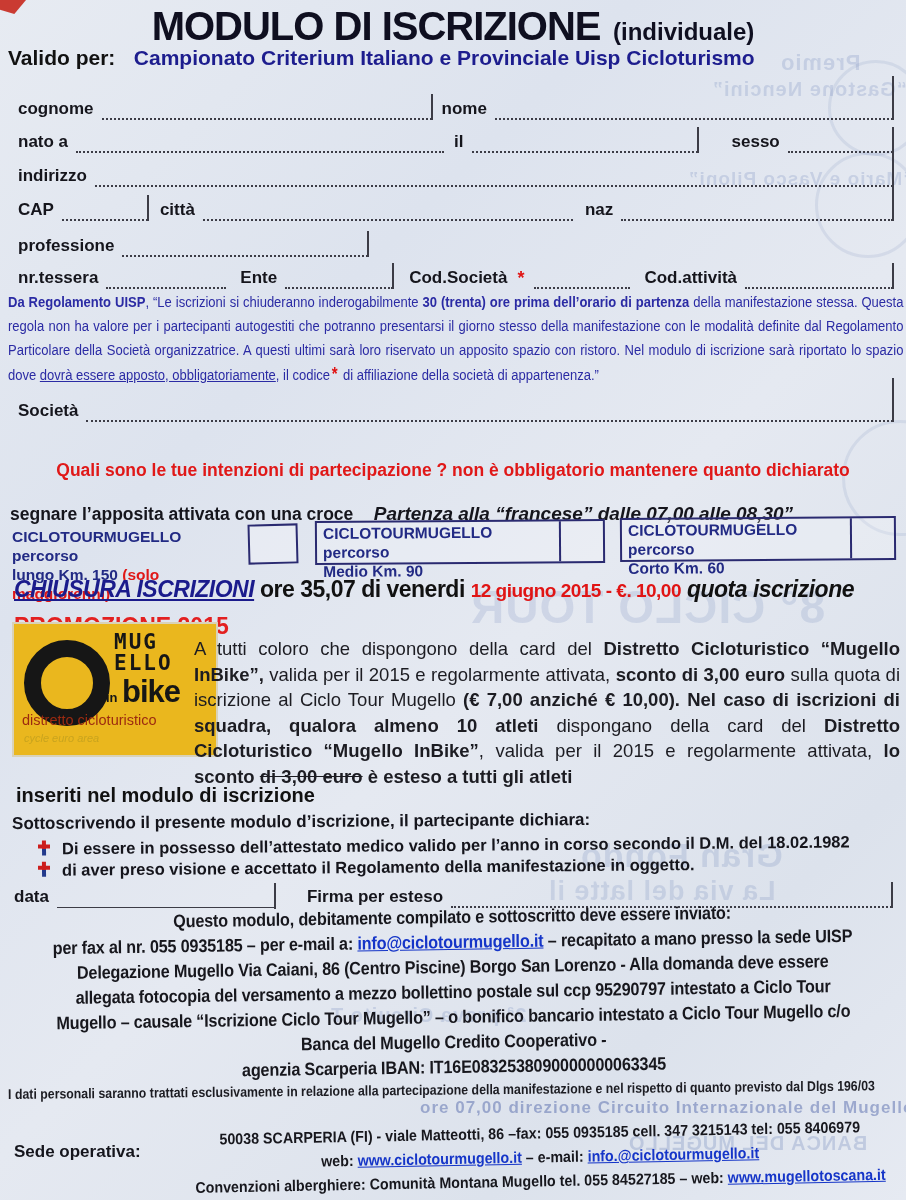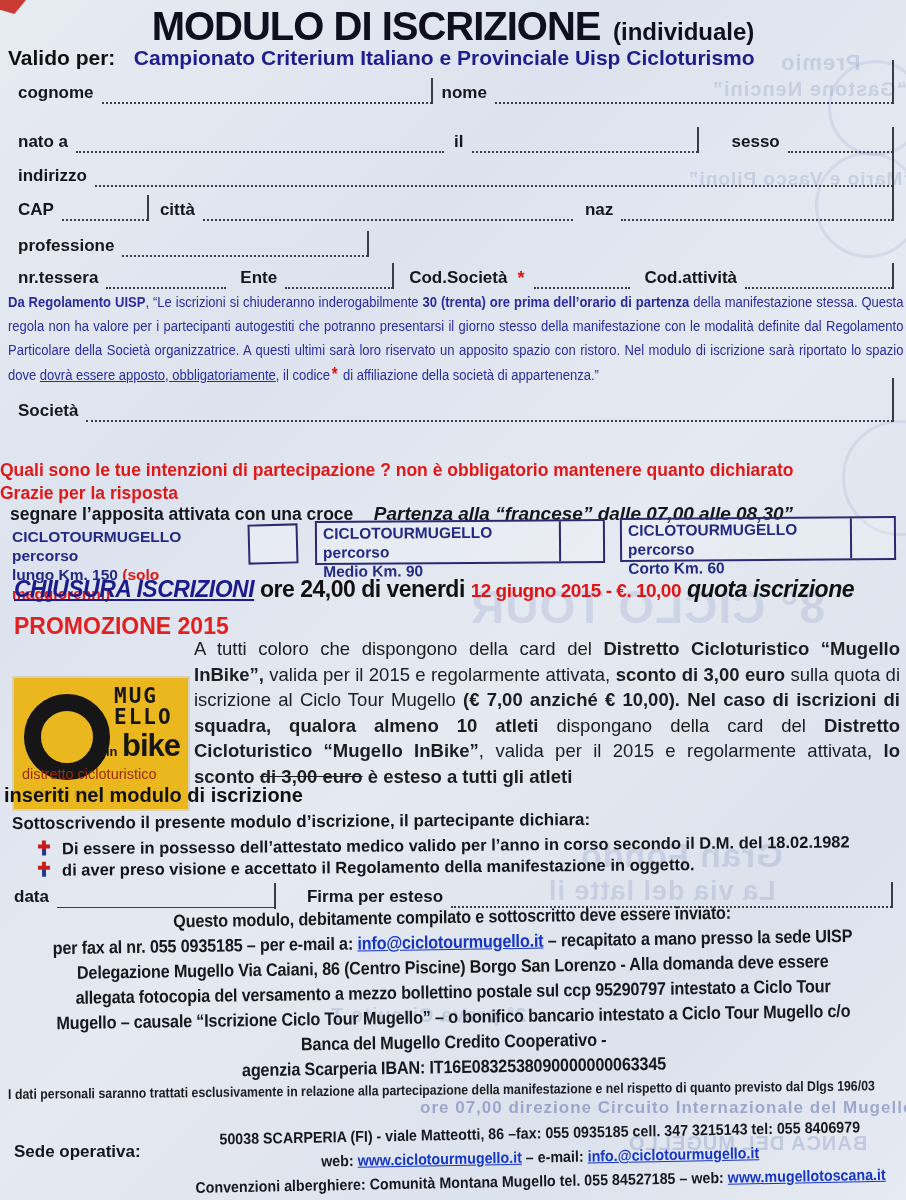--- a/index.html
+++ b/index.html
@@ -41,21 +41,21 @@
   .fl.solid{border-bottom:1.6px solid #3c3c46;}
   .tick::after{content:''; position:absolute; right:-1px; bottom:-2px; width:2px; height:26px; background:#3c3c46;}
   .tick-tall::after{content:''; position:absolute; right:-1px; bottom:-2px; width:2px; height:44px; background:#3c3c46;}
   .star{color:#e01414; font-weight:bold; font-size:18px; padding:0 10px 0 2px;}
   
   .reg-wrap{position:absolute; left:8px; top:290px; width:1066px;
       transform:scaleX(0.84); transform-origin:left top;}
   .reg{font-size:15.5px; line-height:24px; color:#2b2ba4; text-align:justify;}
   .b{font-weight:bold;} .u{text-decoration:underline;}
   
-  .intent{position:absolute; width:906px; color:#e01818; font-weight:bold; font-size:17.5px; white-space:nowrap;}
+  .intent{position:absolute; width:906px; text-align:center; color:#e01818; font-weight:bold; font-size:17.5px; white-space:nowrap;}
   .intent1{top:460px;} .intent2{top:483px;}
   .checkline{position:absolute; left:10px; top:503px; white-space:nowrap;}
   .checkline .instr{font-size:17.5px; font-weight:bold;}
   .checkline .depart{font-size:19px; font-weight:bold; font-style:italic; margin-left:16px;}
   
   .opt-text{position:absolute; left:12px; top:527px; width:232px; color:#222a84; font-weight:bold; font-size:15.5px; line-height:19px;}
   .opt-note{color:#e01818;}
   .cb{position:absolute; width:46px; height:36px; border:2px solid #2a2a70; background:rgba(255,255,255,.25);}
   .cb1{left:248px; top:524px; transform:rotate(-1.5deg);}
   .opt-box{position:absolute; height:40px; border:2px solid #2a2a70; display:flex; background:rgba(255,255,255,.2);}
@@ -64,30 +64,30 @@
   .opt-box .opt-lbl{flex:1; padding:1px 6px; color:#222a84; font-weight:bold; font-size:15.5px; line-height:19px;}
   .opt-box .opt-cell{width:42px; border-left:2px solid #2a2a70;}
   
   .closing{position:absolute; left:14px; top:576px; white-space:nowrap; letter-spacing:-0.5px;}
   .closing .c1{font-size:23px; font-weight:bold; font-style:italic; color:#1b1b8c; text-decoration:underline;}
   .closing .c2{font-size:23px; font-weight:bold; color:#111;}
   .closing .c3{font-size:19px; font-weight:bold; color:#e01414;}
   .closing .c4{font-size:23px; font-weight:bold; font-style:italic; color:#111;}
   
   .promo-badge{position:absolute; left:14px; top:613px; font-size:23px; font-weight:800; color:#e32020; white-space:nowrap;}
-  .logo{position:absolute; left:14px; top:678px; width:174px; height:131px; background:#eab71e; box-shadow:0 0 0 2px #d9d2b8;}
+  .logo{position:absolute; left:14px; top:624px; width:202px; height:131px; background:#eab71e; box-shadow:0 0 0 2px #d9d2b8;}
   .logo-ring{position:absolute; left:10px; top:16px; width:52px; height:52px; border:17px solid #161616; border-radius:50%;}
   .logo-mug{position:absolute; left:100px; top:8px; font-family:"DejaVu Sans Mono", monospace; font-weight:bold; color:#161616; font-size:21px; line-height:20px; letter-spacing:2px; transform:scaleY(1.05);}
   .logo-in{position:absolute; left:92px; top:66px; font-size:13px; font-weight:bold; color:#161616;}
   .logo-bike{position:absolute; left:108px; top:50px; font-size:31px; font-weight:800; color:#161616; letter-spacing:-1px;}
   .logo-distretto{position:absolute; left:8px; top:88px; font-size:14.5px; color:#9c2a10; white-space:nowrap;}
   .logo-cycle{position:absolute; left:10px; top:108px; font-size:11px; font-style:italic; color:#c9a41e; white-space:nowrap;}
   .promo-text{position:absolute; left:194px; top:636px; width:706px; font-size:18.5px; line-height:25.5px; text-align:justify; color:#1c1c22;}
   .strike{text-decoration:line-through;}
-  .promo-tail{position:absolute; left:4px; top:784px; font-size:20px; font-weight:bold; color:#111; white-space:nowrap;}
+  .promo-tail{position:absolute; left:16px; top:784px; font-size:20px; font-weight:bold; color:#111; white-space:nowrap;}
   
   .decl-h{position:absolute; left:12px; top:812px; font-size:17px; font-weight:bold; white-space:nowrap; transform:rotate(-.4deg);}
   .decl-item{position:absolute; left:38px; display:flex; align-items:flex-start; font-size:16.5px; font-weight:bold; white-space:nowrap; transform:rotate(-.5deg);}
   .decl-i1{top:836px;} .decl-i2{top:858px;}
   .bullet{width:12px; height:15px; margin:1px 12px 0 0; position:relative; flex:none;}
   .bullet::before{content:''; position:absolute; left:4px; top:0; width:4px; height:15px; background:linear-gradient(#cc1d1d 0 55%, #233a8c 55% 100%);}
   .bullet::after{content:''; position:absolute; left:0; top:4px; width:12px; height:4px; background:#cc1d1d;}
   
   .sig-row{left:14px; top:884px; width:878px;}
   
@@ -122,21 +122,21 @@
 
   <div class="title-wrap">
     <span class="title">MODULO DI ISCRIZIONE</span>
     <span class="title-suffix">(individuale)</span>
   </div>
   <div class="valid-row">
     <span class="valid-lbl">Valido per:</span>
     <span class="valid-val">Campionato Criterium Italiano e Provinciale Uisp Cicloturismo</span>
   </div>
 
-  <div class="row" style="left:18px; top:80px; width:875px;">
+  <div class="row" style="left:18px; top:96px; width:875px;">
     <span class="lbl">cognome</span>
     <div class="fl tick" style="width:330px;"></div>
     <span class="lbl" style="margin-left:10px;">nome</span>
     <div class="fl grow tick-tall"></div>
   </div>
 
   <div class="row" style="left:18px; top:129px; width:875px;">
     <span class="lbl">nato a</span>
     <div class="fl" style="width:368px;"></div>
     <span class="lbl" style="margin-left:10px;">il</span>
@@ -181,21 +181,20 @@
       <span class="b">Da Regolamento  UISP</span><span>, “Le iscrizioni si chiuderanno inderogabilmente </span><span class="b">30 (trenta) ore prima dell’orario di partenza</span><span> della manifestazione stessa. Questa regola non ha valore per i partecipanti autogestiti che potranno presentarsi il giorno stesso della manifestazione con le modalità definite dal Regolamento Particolare della Società organizzatrice. A questi ultimi sarà loro riservato un apposito spazio con ristoro. Nel modulo di iscrizione sarà riportato lo spazio dove </span><span class="u">dovrà essere apposto, obbligatoriamente</span><span>, il codice</span><span class="star" style="padding:0 2px;">*</span><span> di affiliazione della società di appartenenza.”</span>
     </div>
   </div>
 
   <div class="row" style="left:18px; top:398px; width:875px;">
     <span class="lbl">Società</span>
     <div class="fl grow tick-tall"></div>
   </div>
 
   <div class="intent intent1">Quali sono le tue intenzioni di partecipazione ? non è obbligatorio mantenere quanto dichiarato</div>
-  <div class="intent intent2">Grazie per la risposta</div>
 
   <div class="checkline">
     <span class="instr">segnare l’apposita attivata con una croce</span>
     <span class="depart">Partenza alla “francese” dalle 07,00 alle 08,30”</span>
   </div>
 
   <div class="opt-text">
     <span>CICLOTOURMUGELLO percorso</span><br>
     <span>lungo Km. 150 </span><span class="opt-note">(solo maggiorenni)</span>
   </div>
@@ -211,31 +210,31 @@
 
   <div class="opt-box opt-box3">
     <div class="opt-lbl">
       <span>CICLOTOURMUGELLO percorso</span><br>
       <span>Corto Km. 60</span>
     </div>
     <div class="opt-cell"></div>
   </div>
 
   <div class="closing">
-    <span class="c1">CHIUSURA ISCRIZIONI</span><span class="c2"> ore 24,00 di venerdi </span><span class="c3">12 giugno 2015 - €. 10,00</span><span class="c4"> quota iscrizione</span>
+    <span class="c1">CHIUSURA ISCRIZIONI</span><span class="c2"> ore 35,07 di venerdi </span><span class="c3">12 giugno 2015 - €. 10,00</span><span class="c4"> quota iscrizione</span>
   </div>
 
   <div class="promo-badge">PROMOZIONE 2015</div>
   <div class="logo">
     <div class="logo-ring"></div>
     <div class="logo-mug"><span>MUG</span><br><span>ELLO</span></div>
     <span class="logo-in">in</span>
     <span class="logo-bike">bike</span>
     <span class="logo-distretto">distretto cicloturistico</span>
-    <span class="logo-cycle">cycle tour preso</span>
+    <span class="logo-cycle">cycle euro area</span>
   </div>
   <div class="promo-text">
     <span>A tutti coloro che dispongono della card del </span><span class="b">Distretto Cicloturistico “Mugello InBike”,</span><span> valida per il 2015 e regolarmente attivata, </span><span class="b">sconto di 3,00 euro</span><span> sulla quota di iscrizione al Ciclo Tour Mugello </span><span class="b">(€ 7,00 anziché € 10,00). </span><span class="b">Nel caso di iscrizioni di squadra, qualora almeno 10 atleti</span><span> dispongano della card del </span><span class="b">Distretto Cicloturistico  “Mugello InBike”</span><span>, valida per il 2015 e regolarmente attivata, </span><span class="b">lo sconto </span><span class="b strike">di 3,00 euro</span><span class="b"> è esteso a tutti gli atleti</span>
   </div>
   <div class="promo-tail">inseriti nel modulo di iscrizione</div>
 
   <div class="decl-h">Sottoscrivendo il presente modulo d’iscrizione, il partecipante dichiara:</div>
   <div class="decl-item decl-i1">
     <span class="bullet"></span>
     <span>Di essere in possesso dell’attestato medico valido per l’anno in corso secondo il D.M. del 18.02.1982</span>

